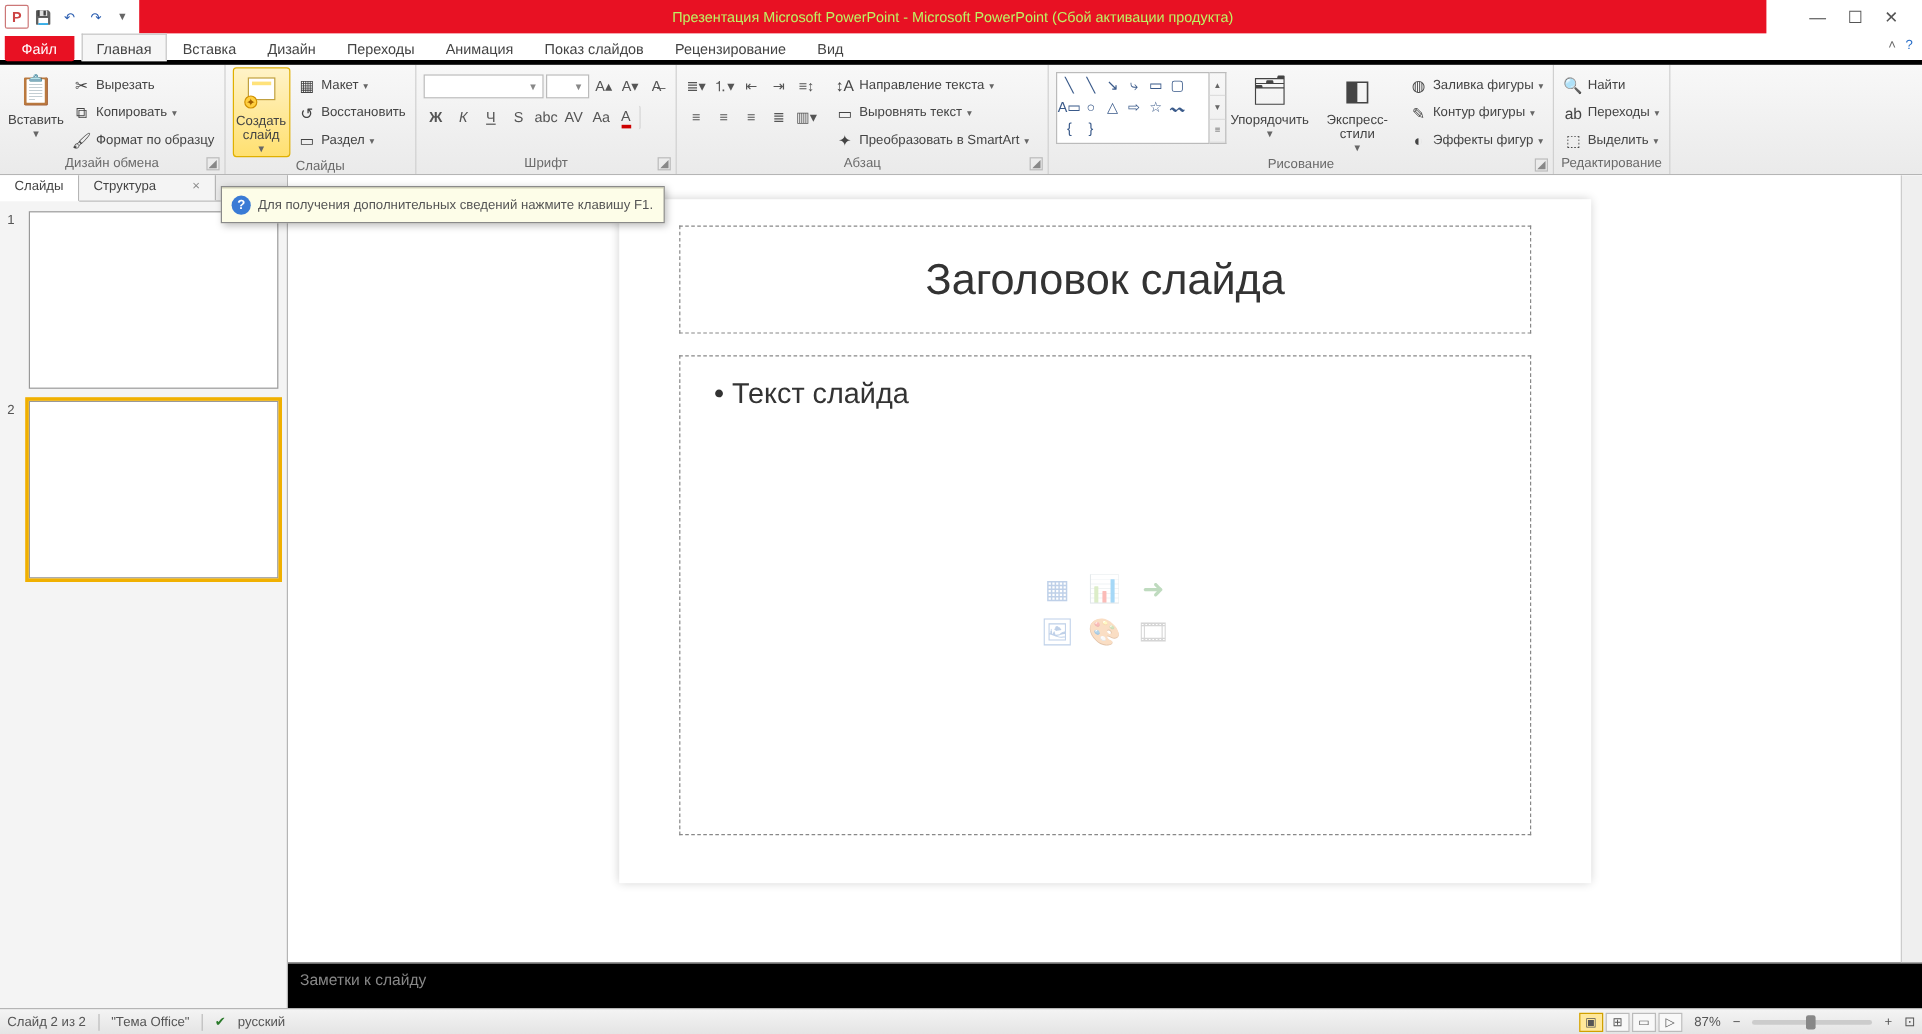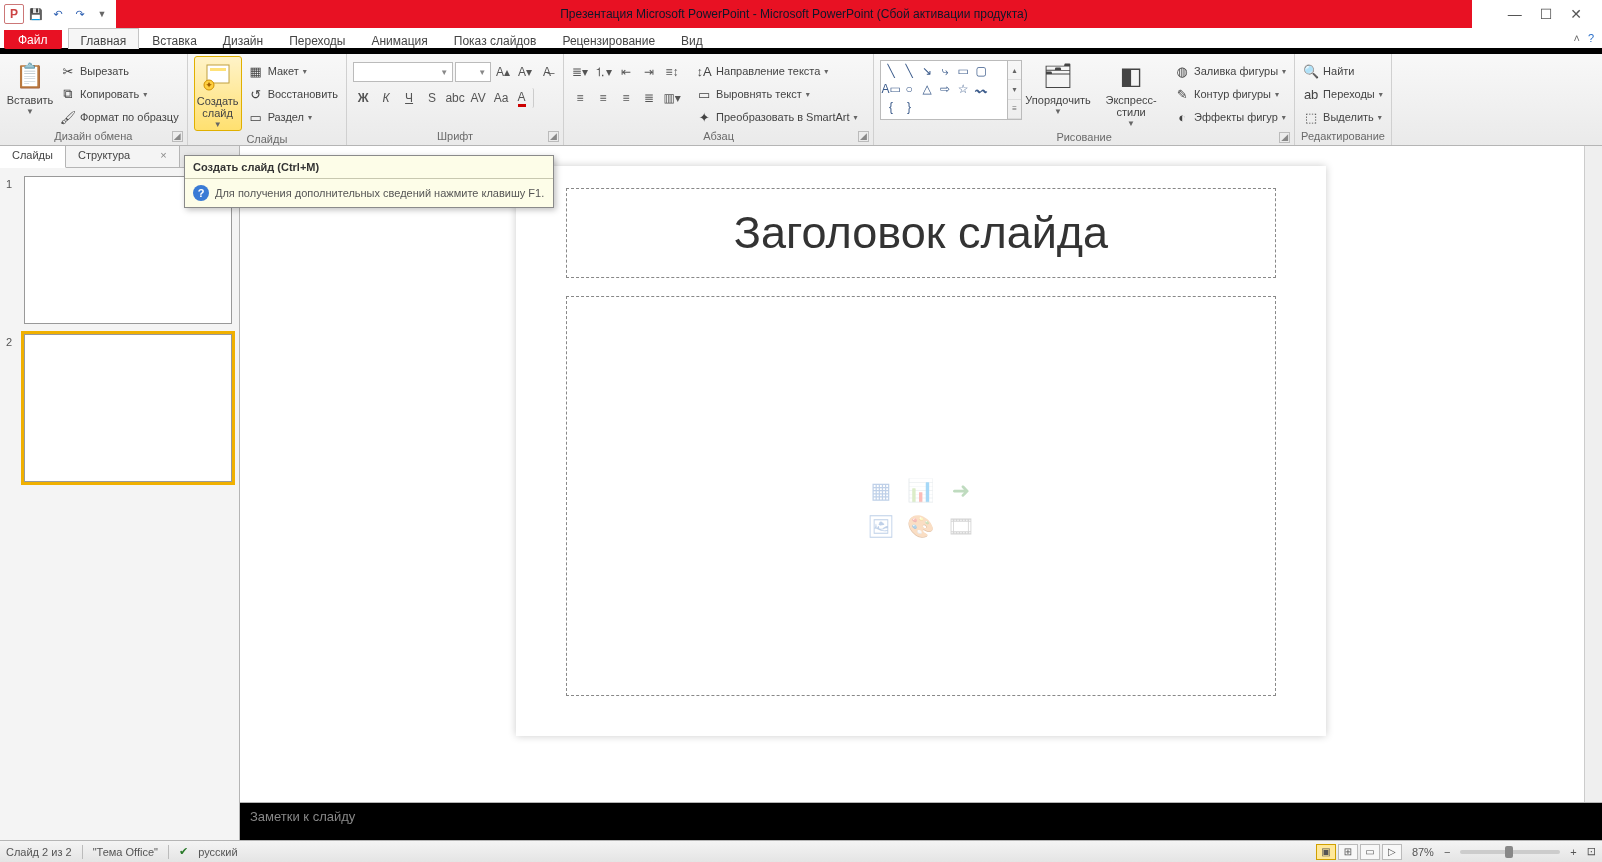--- a/index.html
+++ b/index.html
@@ -1,27 +1,27 @@
 <!DOCTYPE html>
 <html><head>
 <meta charset="utf-8">
 <style>
 * { margin: 0; padding: 0; box-sizing: border-box; font-family: "Segoe UI", Tahoma, sans-serif; }
 body { background: #fff; overflow: hidden; width: 1602px; height: 862px; font-size: 11px; color: #444; }
 
 
 .titlebar { height: 28px; background: #fff; display: flex; align-items: center; position: relative; }
-.titlebar .red-strip { position: absolute; left: 116px; right: 130px; top: 0; bottom: 0; background: #e81123; display: flex; align-items: center; justify-content: center; color: #0f172a; font-size: 12px; }
+.titlebar .red-strip { position: absolute; left: 116px; right: 130px; top: 0; bottom: 0; background: #e81123; display: flex; align-items: center; justify-content: center; color: #bef264; font-size: 12px; }
 .qat { display: flex; align-items: center; gap: 2px; padding-left: 4px; position: relative; z-index: 2; }
 .qat .qicon { width: 20px; height: 20px; display: flex; align-items: center; justify-content: center; border-radius: 2px; cursor: default; }
 .win-controls { position: absolute; right: 0; top: 0; display: flex; gap: 18px; padding-right: 20px; height: 28px; align-items: center; color: #555; z-index: 2; }
 .win-controls span { font-size: 14px; font-family: "Segoe MDL2 Assets", sans-serif; }
 
 
-.ribbon-tabs { height: 26px; background: #fff; display: flex; align-items: stretch; border-bottom: 6px solid #000000; position: relative; }
+.ribbon-tabs { height: 26px; background: #fff; display: flex; align-items: stretch; border-bottom: 4px solid #000000; position: relative; }
 .file-tab { background: #e81123; color: #fff; padding: 4px 14px; font-size: 12px; display: flex; align-items: center; border-radius: 0 0 2px 2px; margin-right: 6px; margin-left: 4px; margin-top: 2px; margin-bottom: -1px; }
 .rtab { padding: 5px 12px 0; font-size: 12px; color: #444; cursor: default; border: 1px solid transparent; border-bottom: none; }
 .rtab.active { background: #f6f6f6; border-color: #c5c5c5; border-bottom: 1px solid #f6f6f6; margin-bottom: -1px; }
 .ribbon-right { position: absolute; right: 8px; top: 4px; display: flex; gap: 8px; color: #6a6a6a; }
 
 
 .ribbon { height: 92px; background: linear-gradient(#f8f8f8,#eaeaea); border-bottom: 1px solid #b5b5b5; display: flex; }
 .group { border-right: 1px solid #d0d0d0; display: flex; flex-direction: column; justify-content: space-between; padding: 2px 6px 0; }
 .group-body { display: flex; align-items: flex-start; gap: 4px; flex: 1; }
 .group-label { text-align: center; font-size: 11px; color: #6a6a6a; padding: 2px 0 3px; position: relative; }
@@ -57,21 +57,21 @@
 .thumbs { flex: 1; padding: 8px 6px; overflow: auto; }
 .thumb-row { display: flex; gap: 6px; margin-bottom: 10px; }
 .thumb-num { width: 12px; font-size: 11px; color: #555; padding-top: 2px; }
 .thumb { width: 208px; height: 148px; background: #fff; border: 1px solid #999; }
 .thumb.selected { outline: 3px solid #f0b000; }
 
 .canvas-area { flex: 1; background: #fff; position: relative; display: flex; flex-direction: column; }
 .canvas-scroll { flex: 1; overflow: auto; position: relative; }
 .slide { width: 810px; height: 570px; background: #fff; box-shadow: 0 0 8px rgba(0,0,0,.2); margin: 20px auto 0; position: relative; }
 .ph { position: absolute; border: 1px dashed #888; }
-.ph-title { left: 50px; top: 22px; right: 50px; height: 90px; display: flex; align-items: center; justify-content: center; font-size: 45px; color: #333; }
+.ph-title { left: 50px; top: 22px; right: 50px; height: 90px; display: flex; align-items: center; justify-content: center; font-size: 36px; color: #333; }
 .ph-body { left: 50px; top: 130px; right: 50px; bottom: 40px; padding: 18px 28px; font-size: 24px; color: #333; }
 .ph-body .bullet::before { content: "• "; }
 .content-icons { position: absolute; left: 50%; top: 50%; transform: translate(-50%,-30%); display: grid; grid-template-columns: repeat(3, 32px); gap: 6px 8px; opacity: .35; }
 .content-icons span { width: 32px; height: 30px; display: flex; align-items: center; justify-content: center; font-size: 22px; }
 
 .notes { height: 38px; border-top: 1px solid #b5b5b5; background: #000000; padding: 6px 10px; color: #888; font-size: 13px; }
 .vscroll { position: absolute; right: 0; top: 0; bottom: 0; width: 18px; background: #efefef; border-left: 1px solid #ccc; }
 
 
 .tooltip { position: absolute; left: 184px; top: 155px; width: 370px; background: #fdfde8; border: 1px solid #8a8a8a; box-shadow: 2px 2px 6px rgba(0,0,0,.25); z-index: 50; font-size: 11px; }
@@ -344,38 +344,38 @@
         <div class="thumb selected"></div>
       </div>
     </div>
   </div>
 
   <div class="canvas-area">
     <div class="canvas-scroll">
       <div class="slide">
         <div class="ph ph-title">Заголовок слайда</div>
         <div class="ph ph-body">
+          <div class="bullet">Текст слайда</div>
           <div class="content-icons">
             <span style="color:#4a7cc0;">▦</span>
             <span style="color:#d08030;">📊</span>
             <span style="color:#4a9a4a;">➜</span>
             <span style="color:#4a7cc0;">🖼</span>
             <span style="color:#c09030;">🎨</span>
             <span style="color:#888;">🎞</span>
           </div>
         </div>
       </div>
       <div class="vscroll"></div>
     </div>
     <div class="notes">Заметки к слайду</div>
   </div>
 </div>
 
 <div class="tooltip">
-  <div class="tt-title">Создать слайд (Ctrl+M)</div>
   <div class="tt-foot">
     <span class="q">?</span>
     <span>Для получения дополнительных сведений нажмите клавишу F1.</span>
   </div>
 </div>
 
 <div class="statusbar">
   <span>Слайд 2 из 2</span>
   <span class="sep"></span>
   <span>"Тема Office"</span>

